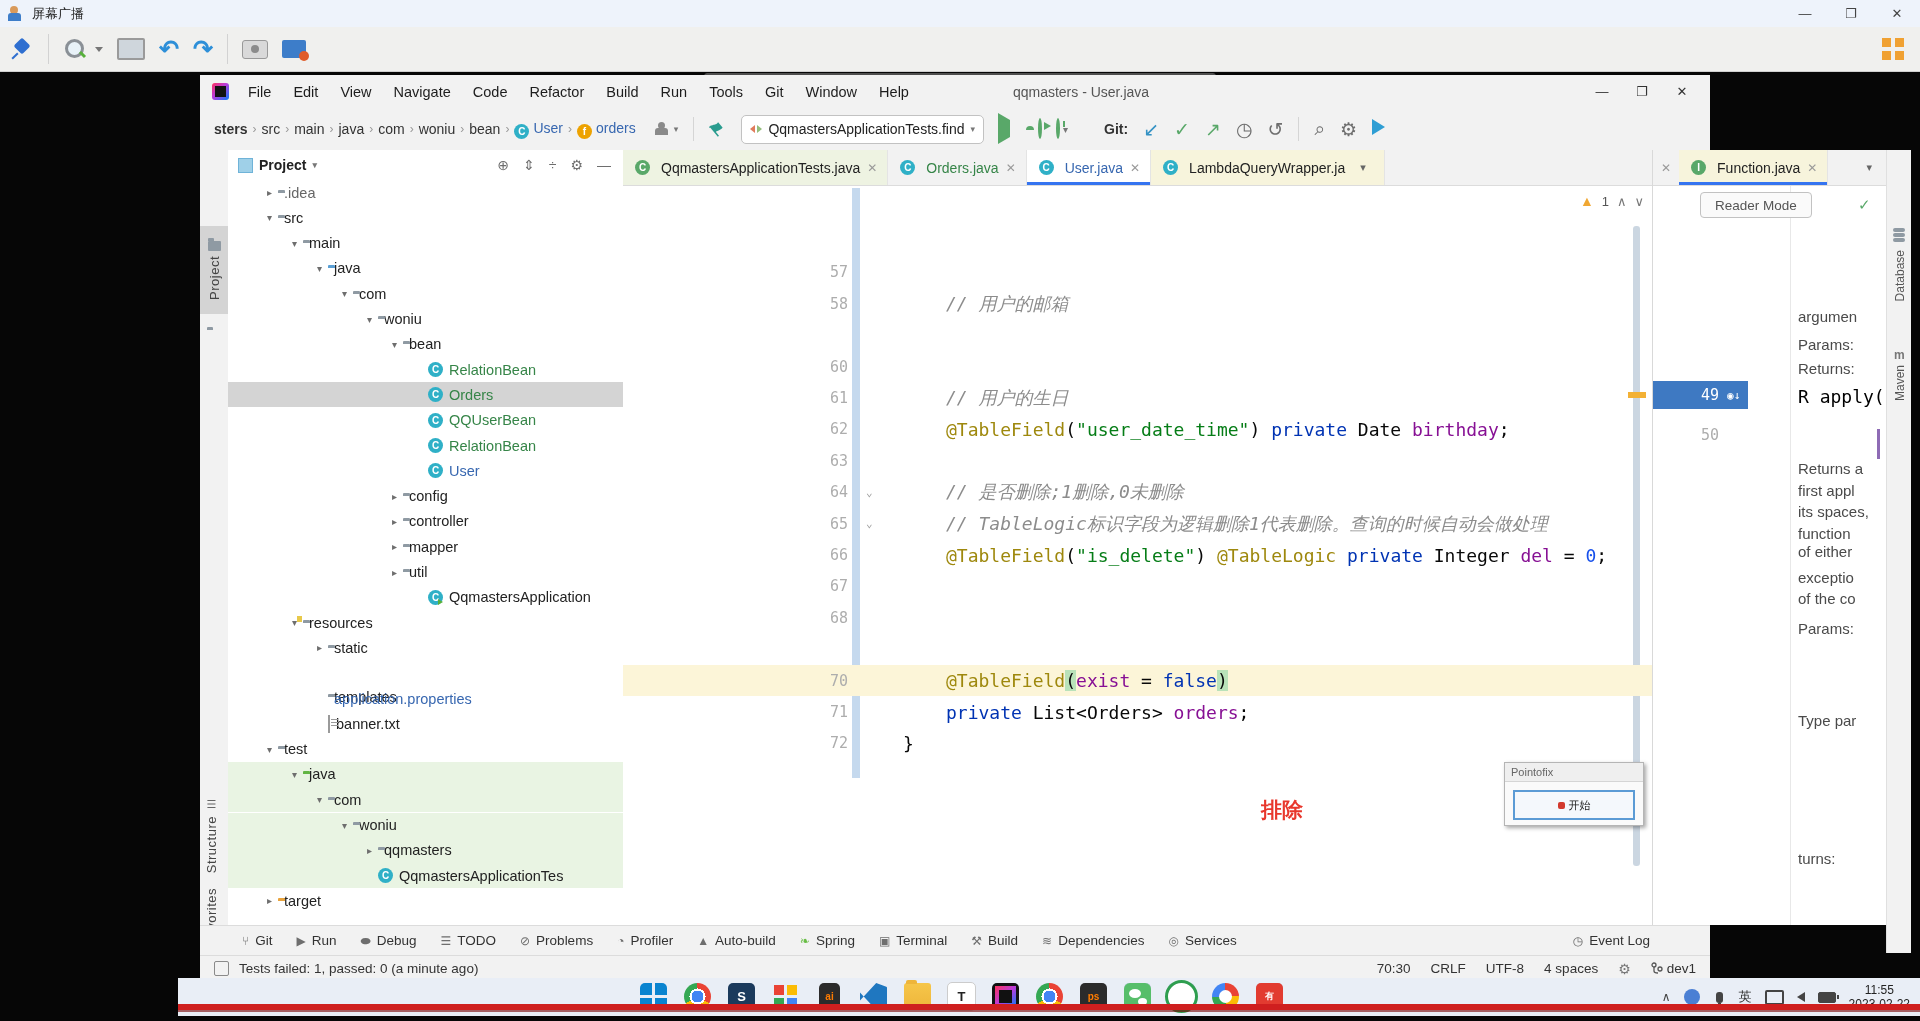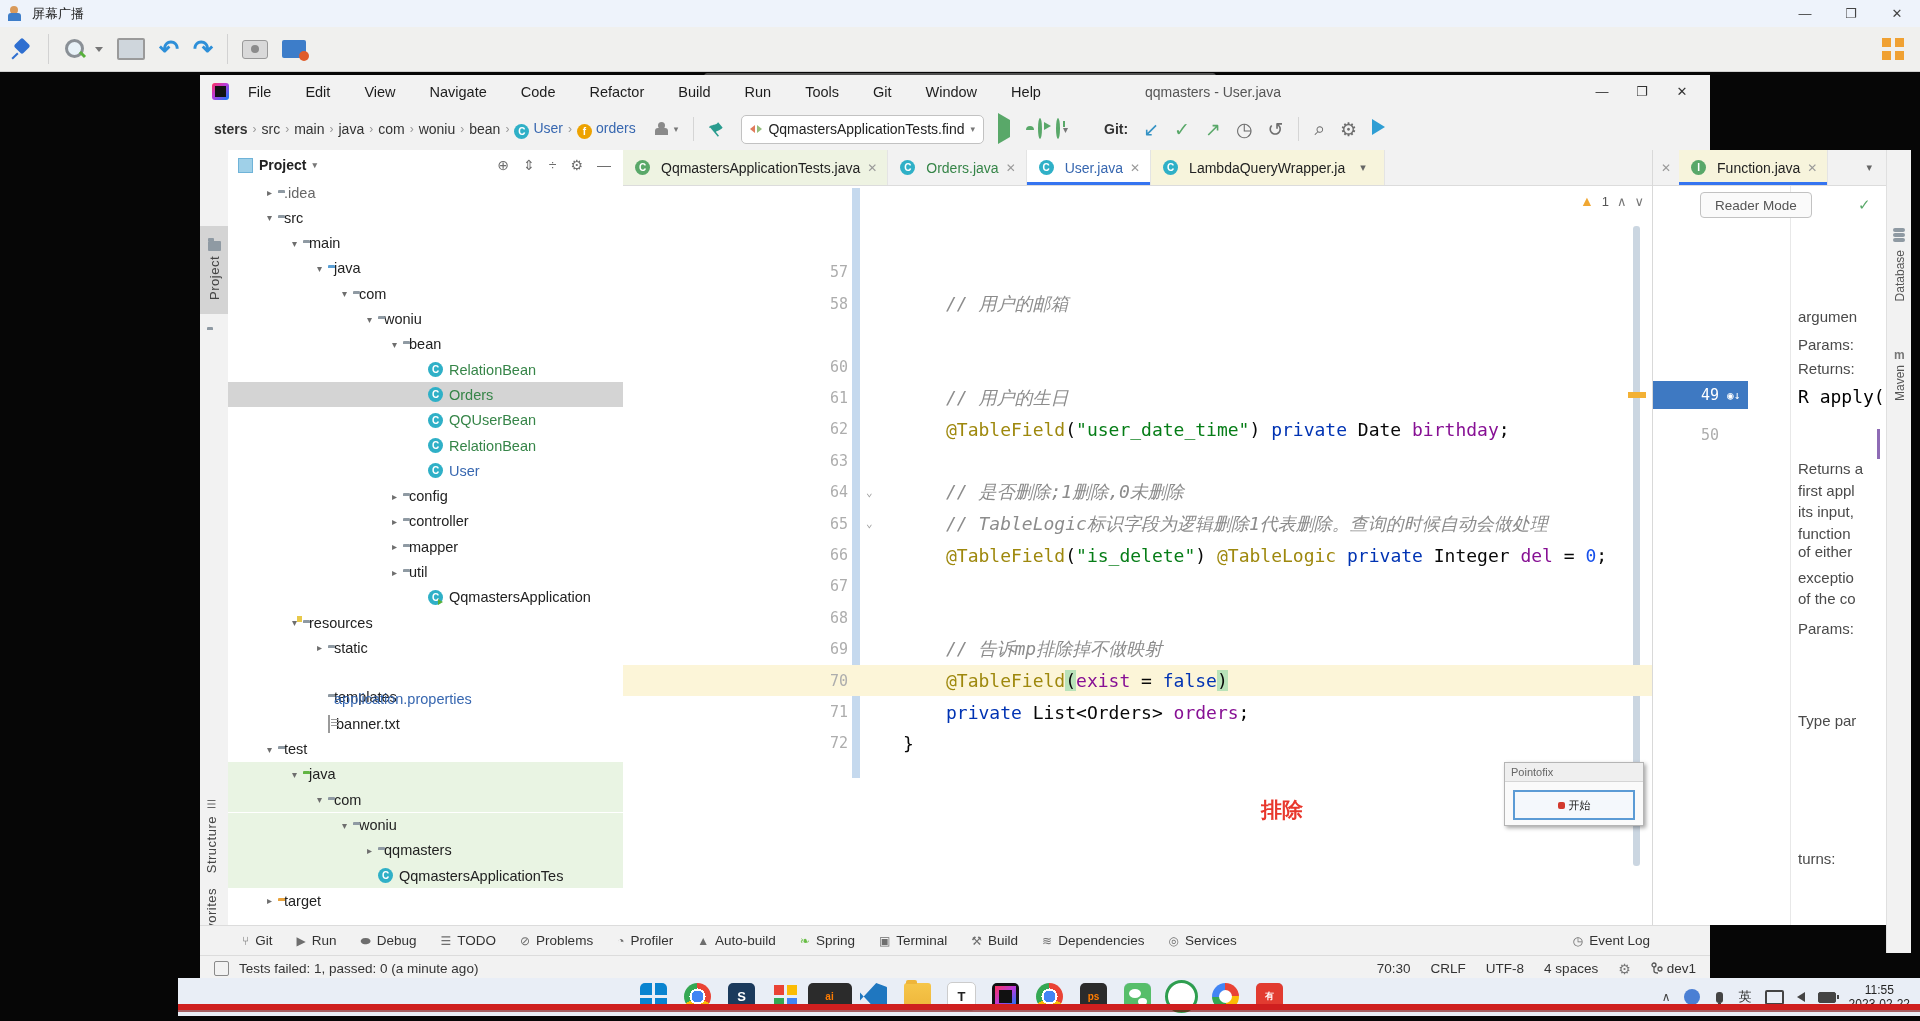--- a/index.html
+++ b/index.html
@@ -37,21 +37,21 @@
   .ic-grid i:nth-child(3){left:0;bottom:0;} .ic-grid i:nth-child(4){right:0;bottom:0;}
   
   .screen{left:0;top:72px;width:1920px;height:949px;background:#060606;}
   .scrubber{left:704px;top:1px;width:512px;height:7px;background:#4f4f4f;border-radius:4px;}
   
   .ide{left:200px;top:3px;width:1510px;height:906px;background:#f2f2f2;font-size:14px;color:#1d1d1d;}
   .ide-titlebar{left:0;top:0;width:1510px;height:33px;background:#f2f2f2;display:flex;align-items:center;}
   .idea-logo{width:17px;height:17px;border-radius:3px;margin:0 10px 0 12px;
     background:linear-gradient(135deg,#fe315d 0%,#b93cdc 45%,#087cfa 100%);position:relative;}
   .idea-logo:after{content:"";position:absolute;left:3px;top:3px;width:11px;height:11px;background:#111;}
-  .menus{display:flex;gap:16px;}
+  .menus{display:flex;gap:4px;}
   .menus span{padding:3px 9px;font-size:14.5px;color:#1d1d1d;}
   .ide-title{margin-left:95px;color:#555;font-size:14px;}
   .ide-winbtns{margin-left:auto;display:flex;margin-right:8px;}
   .ide-winbtns span{width:40px;text-align:center;color:#333;font-size:13px;}
   .navbar{left:0;top:33px;width:1510px;height:42px;background:#f2f2f2;display:flex;align-items:center;border-bottom:1px solid #e2e2e2;}
   .crumbs{display:flex;align-items:center;gap:2px;margin-left:14px;font-size:14px;color:#333;white-space:nowrap;}
   .crumb-sep{color:#9a9a9a;font-size:12px;padding:0 3px;}
   .crumb-blue{color:#3767b0;}
   .cicon{display:inline-flex;width:15px;height:15px;border-radius:50%;color:#fff;font-size:10px;font-weight:bold;
     align-items:center;justify-content:center;margin-right:4px;vertical-align:-2px;}
@@ -557,21 +557,20 @@
         <div class="code-line" style="top: 102.2px;"><span class="ln">58</span><span class="ctext ind1"><span class="cmt">// 用户的邮箱</span></span></div>
         <div class="code-line" style="top: 165px;"><span class="ln">60</span><span class="ctext ind1"></span></div>
         <div class="code-line" style="top: 196.4px;"><span class="ln">61</span><span class="ctext ind1"><span class="cmt">// 用户的生日</span></span></div>
         <div class="code-line" style="top: 227.8px;"><span class="ln">62</span><span class="ctext ind1"><span class="ann">@TableField</span><span class="pln">(</span><span class="str">"user_date_time"</span><span class="pln">) </span><span class="kw">private</span><span class="pln"> Date </span><span class="fld">birthday</span><span class="pln">;</span></span></div>
         <div class="code-line" style="top: 259.2px;"><span class="ln">63</span><span class="ctext ind1"></span></div>
         <div class="code-line" style="top: 290.6px;"><span class="ln">64</span><span class="fold-m">⌄</span><span class="ctext ind1"><span class="cmt">// 是否删除;1删除,0未删除</span></span></div>
         <div class="code-line" style="top: 322px;"><span class="ln">65</span><span class="fold-m">⌄</span><span class="ctext ind1"><span class="cmt">// TableLogic标识字段为逻辑删除1代表删除。查询的时候自动会做处理</span></span></div>
         <div class="code-line" style="top: 353.4px;"><span class="ln">66</span><span class="ctext ind1"><span class="ann">@TableField</span><span class="pln">(</span><span class="str">"is_delete"</span><span class="pln">) </span><span class="ann">@TableLogic</span><span class="pln"> </span><span class="kw">private</span><span class="pln"> Integer </span><span class="fld">del</span><span class="pln"> = </span><span class="num">0</span><span class="pln">;</span></span></div>
         <div class="code-line" style="top: 384.8px;"><span class="ln">67</span><span class="ctext ind1"></span></div>
         <div class="code-line" style="top: 416.2px;"><span class="ln">68</span><span class="ctext ind1"></span></div>
-        <div class="code-line" style="top: 447.6px;"><span class="ln">69</span><span class="ctext ind1"><span class="cmt">// 告诉mp排除掉不做映射</span></span></div>
         <div class="code-line caret" style="top: 479px;"><span class="ln">70</span><span class="ctext ind1"><span class="ann">@TableField</span><span class="brace">(</span><span class="fld">exist</span><span class="pln"> = </span><span class="kw">false</span><span class="brace">)</span></span></div>
         <div class="code-line" style="top: 510.4px;"><span class="ln">71</span><span class="ctext ind1"><span class="kw">private</span><span class="pln"> List&lt;Orders&gt; </span><span class="fld">orders</span><span class="pln">;</span></span></div>
         <div class="code-line" style="top: 541.8px;"><span class="ln">72</span><span class="ctext"><span class="pln">}</span></span></div>
       </div>
 
     <div class="abs rdivider"></div>
     <div class="abs rtabs">
       <span style="color:#999;font-size:12px;padding:0 8px;">✕</span>
       <span class="tab tint-yellow active" style="height:100%;box-sizing:border-box;">
         <span class="cicon" style="background:#59a869;">I</span>
@@ -594,21 +593,21 @@
       <div class="rcode">R apply(</div>
       <div class="rln50">50</div>
       <div class="purple-line"></div>
 
     <div id="rdocs">
           <div class="rdoc" style="top: 122px;">argumen</div>
           <div class="rdoc" style="top: 150px;">Params:</div>
           <div class="rdoc" style="top: 174px;">Returns:</div>
           <div class="rdoc" style="top: 274px;">Returns a</div>
           <div class="rdoc" style="top: 296px;">first appl</div>
-          <div class="rdoc" style="top: 317px;">its input,</div>
+          <div class="rdoc" style="top: 317px;">its spaces,</div>
           <div class="rdoc" style="top: 339px;">function</div>
           <div class="rdoc" style="top: 357px;">of either</div>
           <div class="rdoc" style="top: 383px;">exceptio</div>
           <div class="rdoc" style="top: 404px;">of the co</div>
           <div class="rdoc" style="top: 434px;">Params:</div>
           <div class="rdoc" style="top: 526px;">Type par</div>
           <div class="rdoc" style="top: 664px;">turns:</div>
         </div>
       </div>
 
@@ -709,21 +708,21 @@
         <span class="tbi">
           <span class="tbi tb-chrome" style="width: 27px; height: 27px;"></span>
         </span>
         <span class="tbi">
           <span class="tbi tb-dark" style="width: 27px; height: 27px;">S</span>
         </span>
         <span class="tbi">
           <span class="tbi tb-gquad" style="width: 27px; height: 27px;"></span>
         </span>
         <span class="tbi">
-          <span class="tbi tb-orange" style="width: 44px; height: 27px;">ai</span>
+          <span class="tbi tb-orange" style="width: 21px; height: 27px;">ai</span>
         </span>
         <span class="tbi">
           <span class="tbi tb-vscode" style="width: 27px; height: 27px;"></span>
         </span>
         <span class="tbi">
           <span class="tbi tb-folder" style="width: 27px; height: 27px;"></span>
         </span>
         <span class="tbi open">
           <span class="tbi tb-t" style="width: 27px; height: 27px;">T</span>
         </span>

